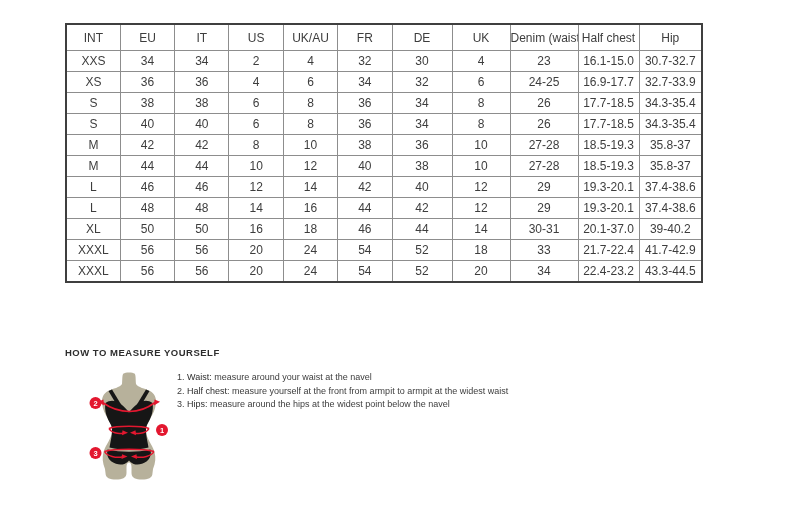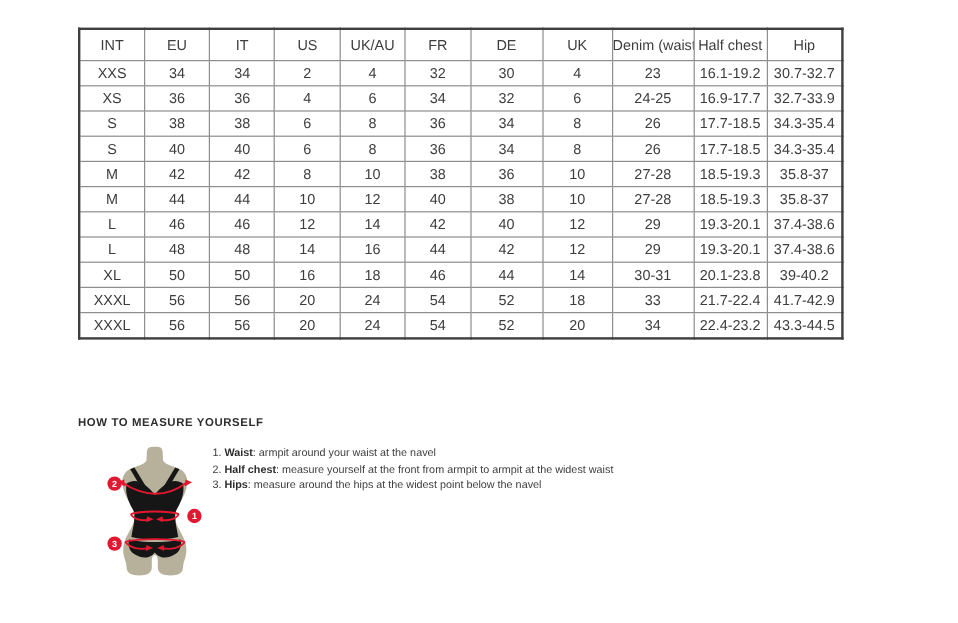--- a/index.html
+++ b/index.html
@@ -22,21 +22,21 @@
   .measure-title{
     position:absolute;left:65px;top:347px;
     font-size:9.5px;font-weight:bold;letter-spacing:0.5px;color:#2e2e2e;
   }
   .figure{position:absolute;left:78px;top:368px;}
   .steps{
     position:absolute;left:177px;top:371px;
     font-size:9px;line-height:13.5px;color:#3d3d3d;
   }
   .step{margin:0;}
-  .step b{color:#2e2e2e;font-weight:bold;}
+  .step b{color:#2e2e2e;font-weight:normal;}
   .badge-text{
     font-family:"Liberation Sans",sans-serif;font-size:7.5px;font-weight:bold;fill:#ffffff;
   }
 </style>
 </head>
 <body>
 
 <table class="size-table">
   <colgroup>
     <col>
@@ -70,21 +70,21 @@
       <tr>
         <td>XXS</td>
         <td>34</td>
         <td>34</td>
         <td>2</td>
         <td>4</td>
         <td>32</td>
         <td>30</td>
         <td>4</td>
         <td>23</td>
-        <td>16.1-19.2</td>
+        <td>16.1-15.0</td>
         <td>30.7-32.7</td>
       </tr>
       <tr>
         <td>XS</td>
         <td>36</td>
         <td>36</td>
         <td>4</td>
         <td>6</td>
         <td>34</td>
         <td>32</td>
@@ -174,21 +174,21 @@
       <tr>
         <td>XL</td>
         <td>50</td>
         <td>50</td>
         <td>16</td>
         <td>18</td>
         <td>46</td>
         <td>44</td>
         <td>14</td>
         <td>30-31</td>
-        <td>20.1-23.8</td>
+        <td>20.1-37.0</td>
         <td>39-40.2</td>
       </tr>
       <tr>
         <td>XXXL</td>
         <td>56</td>
         <td>56</td>
         <td>20</td>
         <td>24</td>
         <td>54</td>
         <td>52</td>
@@ -281,16 +281,16 @@
     <circle cx="84" cy="62" r="6" fill="#e3172f"></circle>
     <text class="badge-text" x="84" y="64.7" text-anchor="middle">1</text>
   </g>
   <g>
     <circle cx="17.5" cy="85" r="6" fill="#e3172f"></circle>
     <text class="badge-text" x="17.5" y="87.7" text-anchor="middle">3</text>
   </g>
 </svg>
 
 <div class="steps">
-  <p class="step"><span>1.</span> <b>Waist</b><span>: armpit around your waist at the navel</span></p>
+  <p class="step"><span>1.</span> <b>Waist</b><span>: measure around your waist at the navel</span></p>
   <p class="step"><span>2.</span> <b>Half chest</b><span>: measure yourself at the front from armpit to armpit at the widest waist</span></p>
   <p class="step"><span>3.</span> <b>Hips</b><span>: measure around the hips at the widest point below the navel</span></p>
 </div>
 
 </body></html>

